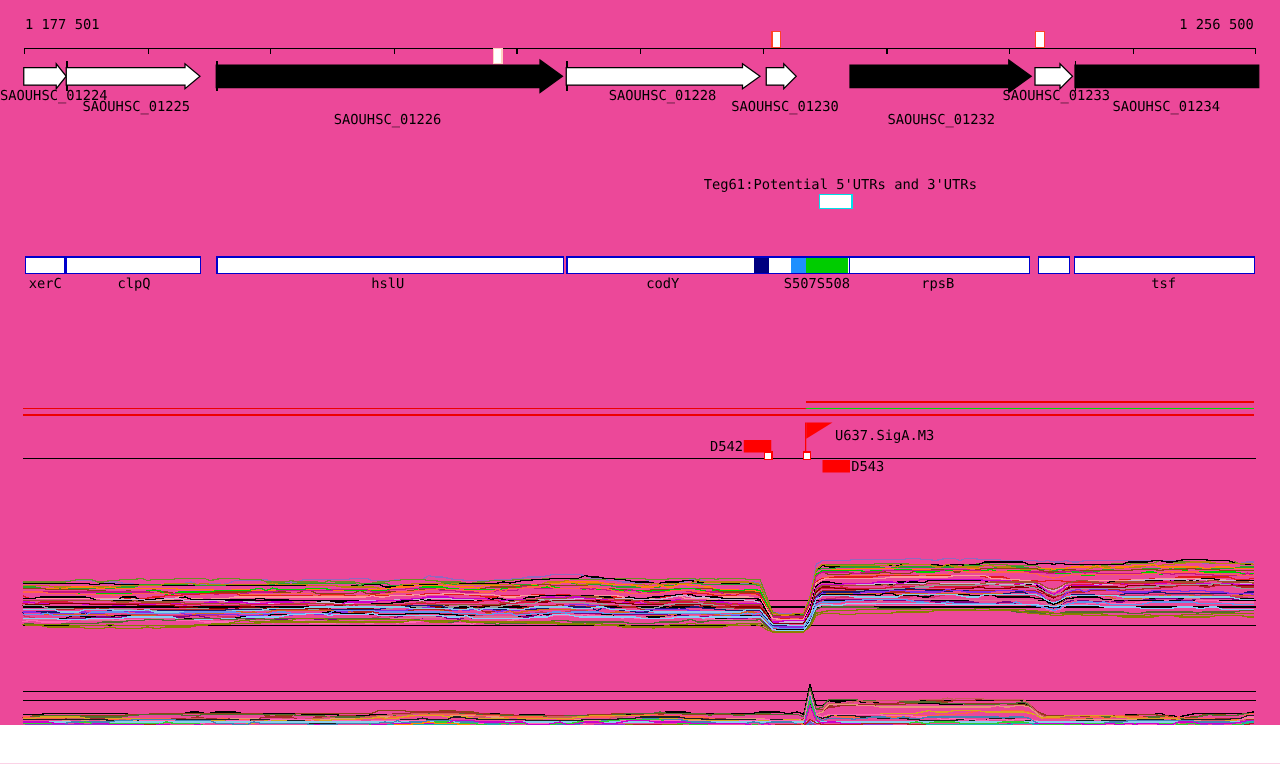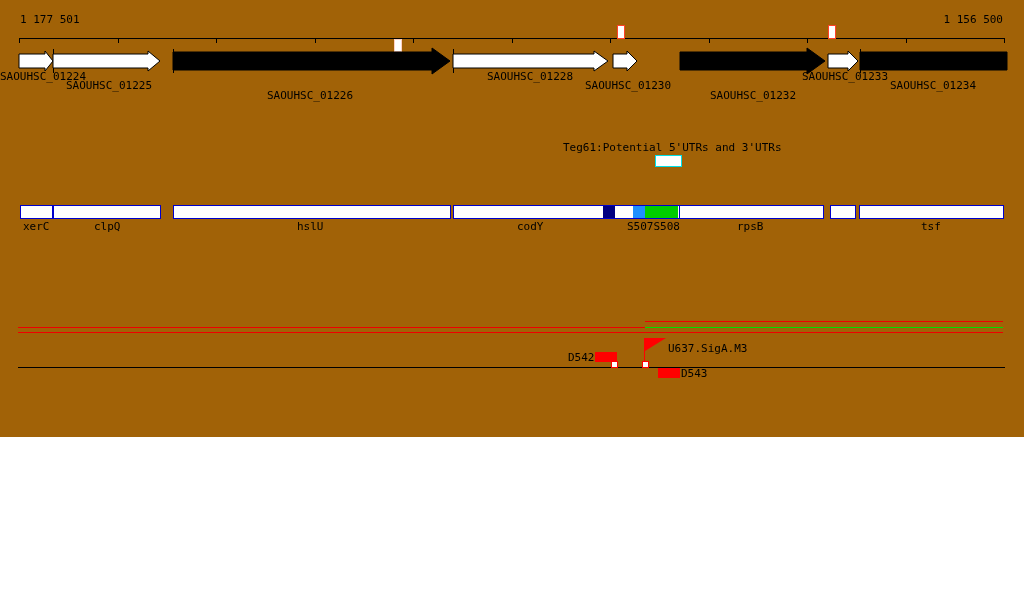--- a/index.html
+++ b/index.html
@@ -1,29 +1,29 @@
 <!DOCTYPE html>
 <html><head>
 <meta charset="utf-8">
 <style>
   html,body{margin:0;padding:0;background:#fff;}
-  .screen{position:relative;width:1024px;height:437px;background:#a16207;overflow:hidden;
+  .screen{position:relative;width:1024px;height:580px;background:#ec4899;overflow:hidden;
           font-family:"DejaVu Sans Mono",monospace;}
   .coord{position:absolute;top:13px;font-size:11px;color:#000;white-space:pre;}
   .coord.left{left:20px;}
   .coord.right{right:21px;}
   svg{position:absolute;left:0;top:0;}
   svg text{font-family:"DejaVu Sans Mono",monospace;font-size:11px;fill:#000;}
 </style>
 </head>
 <body>
 
 <div class="screen">
   <div class="coord left">1 177 501</div>
-  <div class="coord right">1 156 500</div>
+  <div class="coord right">1 256 500</div>
   <svg id="canvas" width="1024" height="611" viewBox="0 0 1024 611">
     <g id="g-ruler">
         <line x1="19" y1="38.5" x2="1004" y2="38.5" stroke="#000" shape-rendering="crispEdges"></line>
         <line x1="19.5" y1="38" x2="19.5" y2="43" stroke="#000" shape-rendering="crispEdges"></line>
         <line x1="118.5" y1="38" x2="118.5" y2="43" stroke="#000" shape-rendering="crispEdges"></line>
         <line x1="216.5" y1="38" x2="216.5" y2="43" stroke="#000" shape-rendering="crispEdges"></line>
         <line x1="315.5" y1="38" x2="315.5" y2="43" stroke="#000" shape-rendering="crispEdges"></line>
         <line x1="413.5" y1="38" x2="413.5" y2="43" stroke="#000" shape-rendering="crispEdges"></line>
         <line x1="512.5" y1="38" x2="512.5" y2="43" stroke="#000" shape-rendering="crispEdges"></line>
         <line x1="610.5" y1="38" x2="610.5" y2="43" stroke="#000" shape-rendering="crispEdges"></line>

